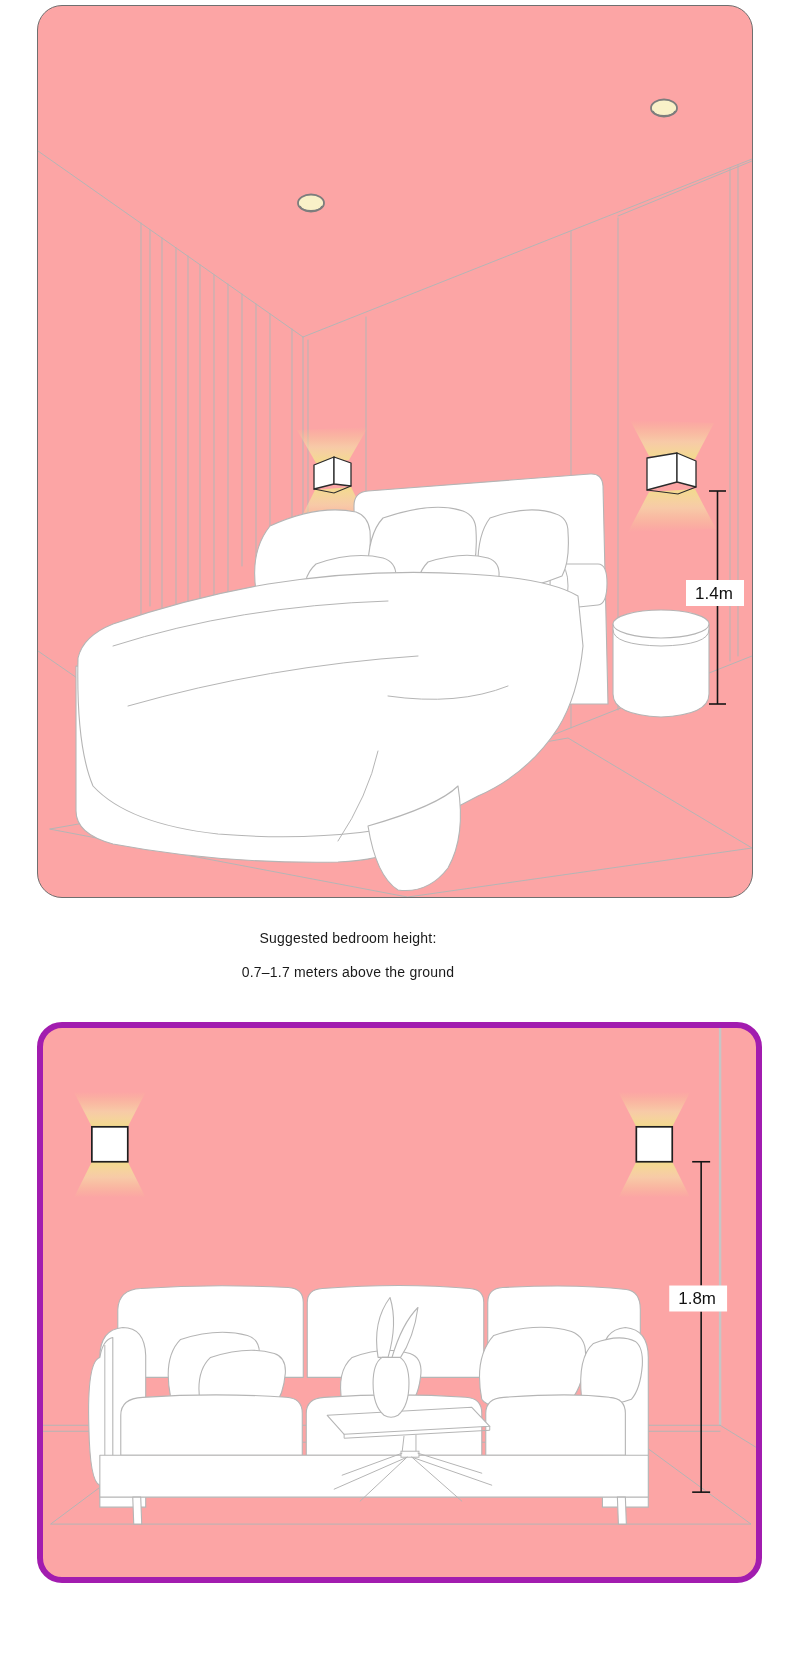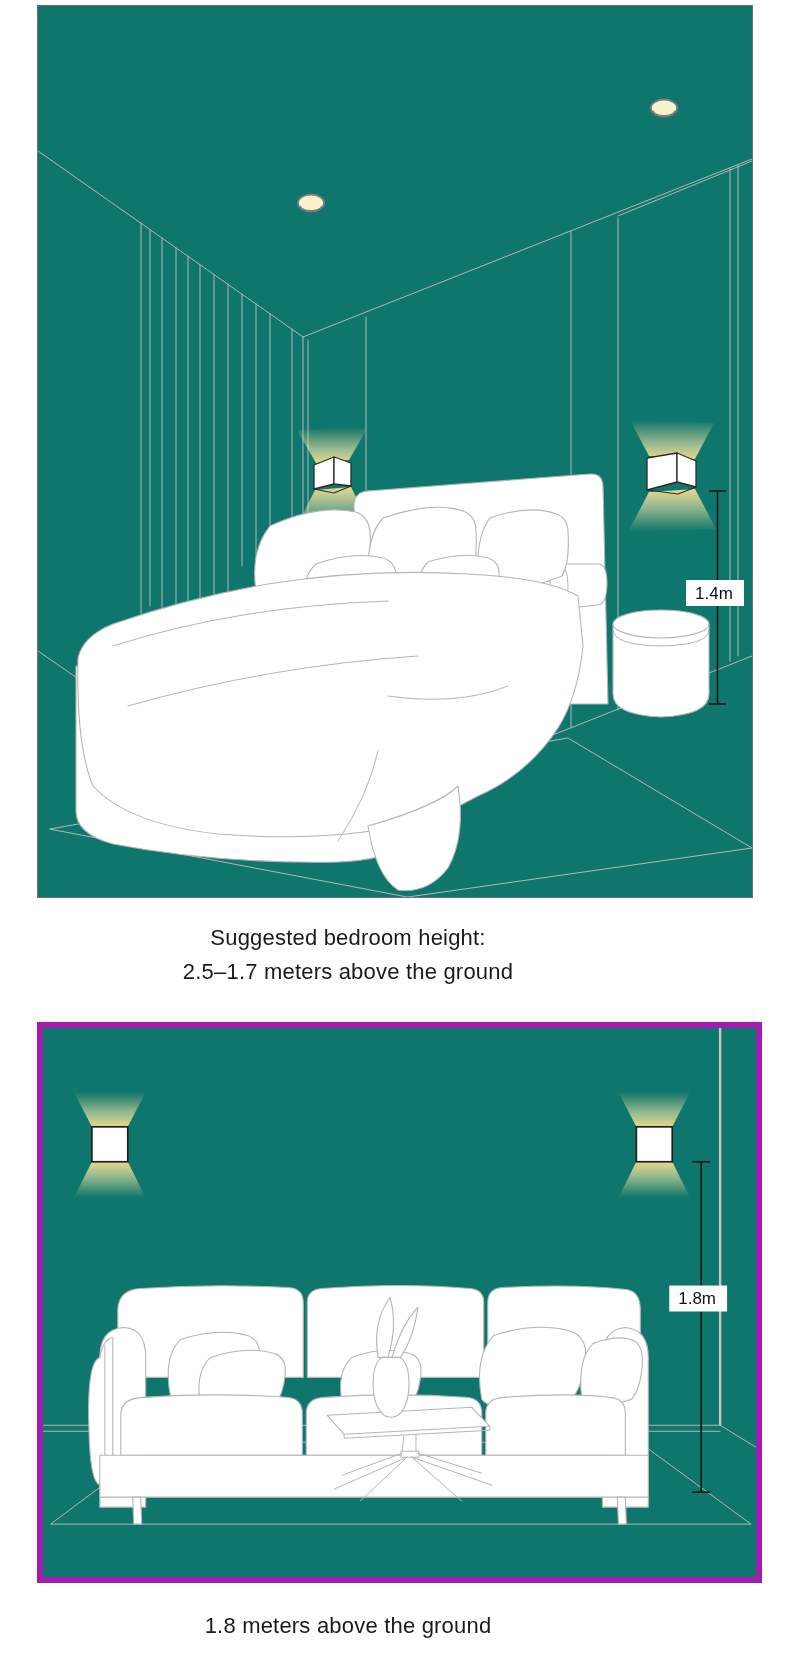--- a/index.html
+++ b/index.html
@@ -1,23 +1,23 @@
 <!DOCTYPE html>
 <html><head>
 <meta charset="utf-8">
 <style>
   html,body{margin:0;padding:0;background:#fff;}
   .page{position:relative;width:790px;height:1679px;background:#ffffff;
         font-family:"Liberation Sans",sans-serif;overflow:hidden;}
-  .figure{position:absolute;background:#0f766e;}
+  .figure{position:absolute;background:#fca5a5;border-radius:25px;}
   .fig1{left:37px;top:5px;width:714px;height:891px;border:1px solid #6f6f6f;}
   .fig2{left:37px;top:1022px;width:713px;height:549px;border:6px solid #a21caf;}
   .figure svg{display:block;width:100%;height:100%;}
   .caption{position:absolute;left:0;width:696px;text-align:center;color:#1a1a1a;
-           font-size:22px;line-height:34px;letter-spacing:0.2px;}
+           font-size:14px;line-height:34px;letter-spacing:0.2px;}
   .cap1{top:921px;}
   .cap2{top:1609px;}
   .ln{stroke:#b5b5b5;stroke-width:1;fill:none;stroke-linecap:round;stroke-linejoin:round;}
   .wt{fill:#ffffff;stroke:#b5b5b5;stroke-width:1.1;stroke-linejoin:round;}
   .cube{fill:#ffffff;stroke:#2b2b2b;stroke-width:1.3;stroke-linejoin:round;}
   .cubeln{fill:none;stroke:#2b2b2b;stroke-width:1.2;stroke-linecap:round;}
   .meas{stroke:#151515;stroke-width:1.6;fill:none;}
   .meastxt{font-family:"Liberation Sans",sans-serif;font-size:17px;fill:#111;}
   .wall2{stroke:#c6c6c6;stroke-width:2.4;fill:none;}
   .sq{fill:#fff;stroke:#1f1f1f;stroke-width:1.7;}
@@ -131,21 +131,21 @@
         <path class="meas" d="M 679.5 600 L 679.5 698"></path>
         <path class="meas" d="M 671 698 L 688 698"></path>
         <rect x="648" y="574" width="58" height="26" fill="#ffffff"></rect>
         <text class="meastxt" x="676" y="593" text-anchor="middle">1.4m</text>
       </g>
     </svg>
   </div>
 
   <div class="caption cap1">
     <div>Suggested bedroom height:</div>
-    <div>2.5–1.7 meters above the ground</div>
+    <div>0.7–1.7 meters above the ground</div>
   </div>
 
   <div class="figure fig2">
     <svg viewBox="0 0 715 550" preserveAspectRatio="none">
       <defs>
         <linearGradient id="g2up" x1="0" y1="0" x2="0" y2="1">
           <stop offset="0" stop-color="#f2dd8a" stop-opacity="0"></stop>
           <stop offset="0.55" stop-color="#f4e7a9" stop-opacity="0.55"></stop>
           <stop offset="1" stop-color="#f2dd8a" stop-opacity="0.95"></stop>
         </linearGradient>
@@ -221,16 +221,15 @@
         <path class="meas" d="M 660 134 L 660 258"></path>
         <path class="meas" d="M 660 284 L 660 465"></path>
         <path class="meas" d="M 651 465 L 669 465"></path>
         <rect x="628" y="258" width="58" height="26" fill="#ffffff"></rect>
         <text class="meastxt" x="656" y="277" text-anchor="middle">1.8m</text>
       </g>
     </svg>
   </div>
 
   <div class="caption cap2">
-    <div>1.8 meters above the ground</div>
   </div>
 
 </div>
 
 </body></html>

